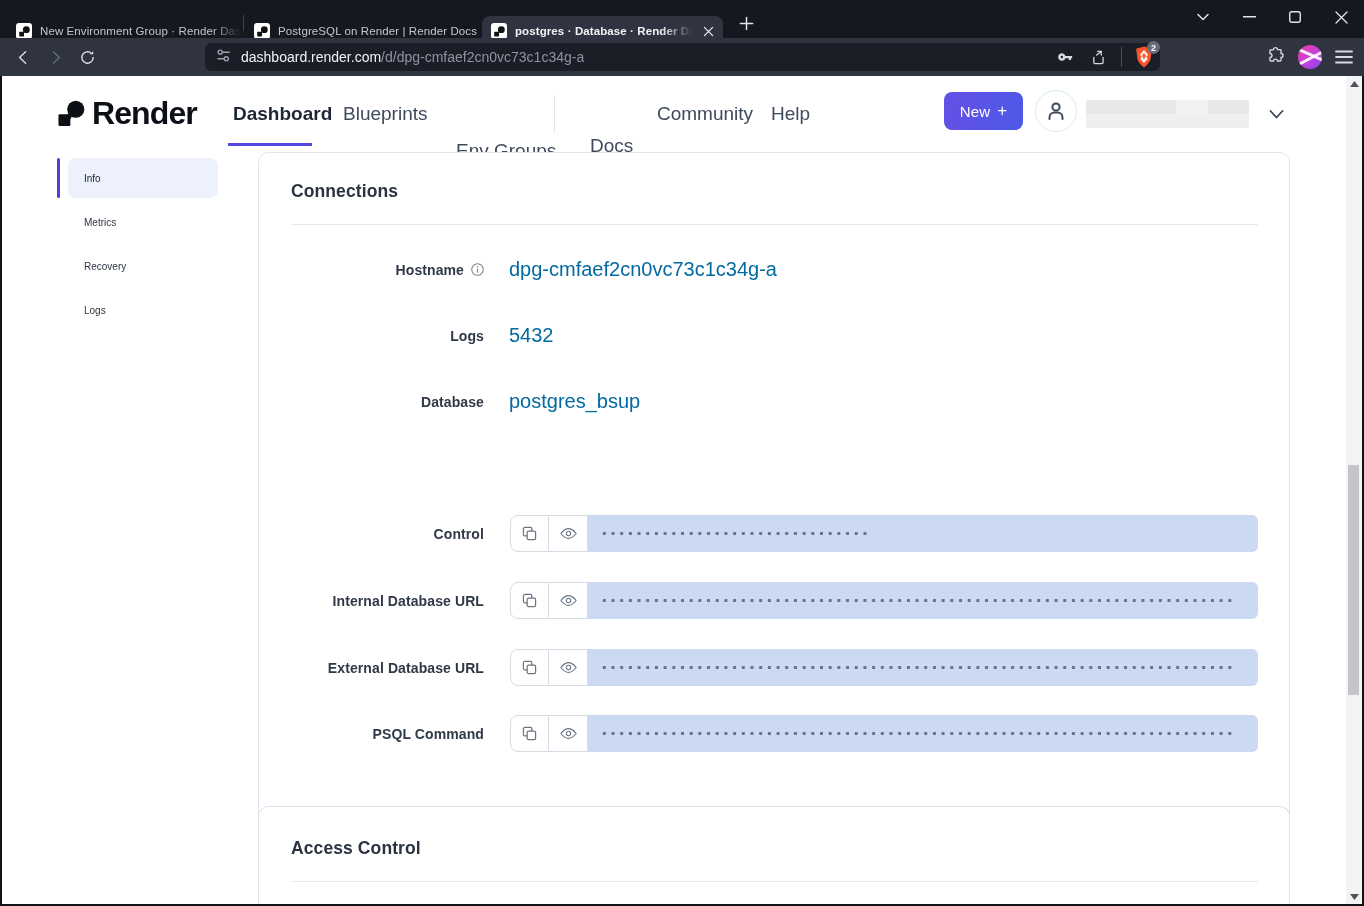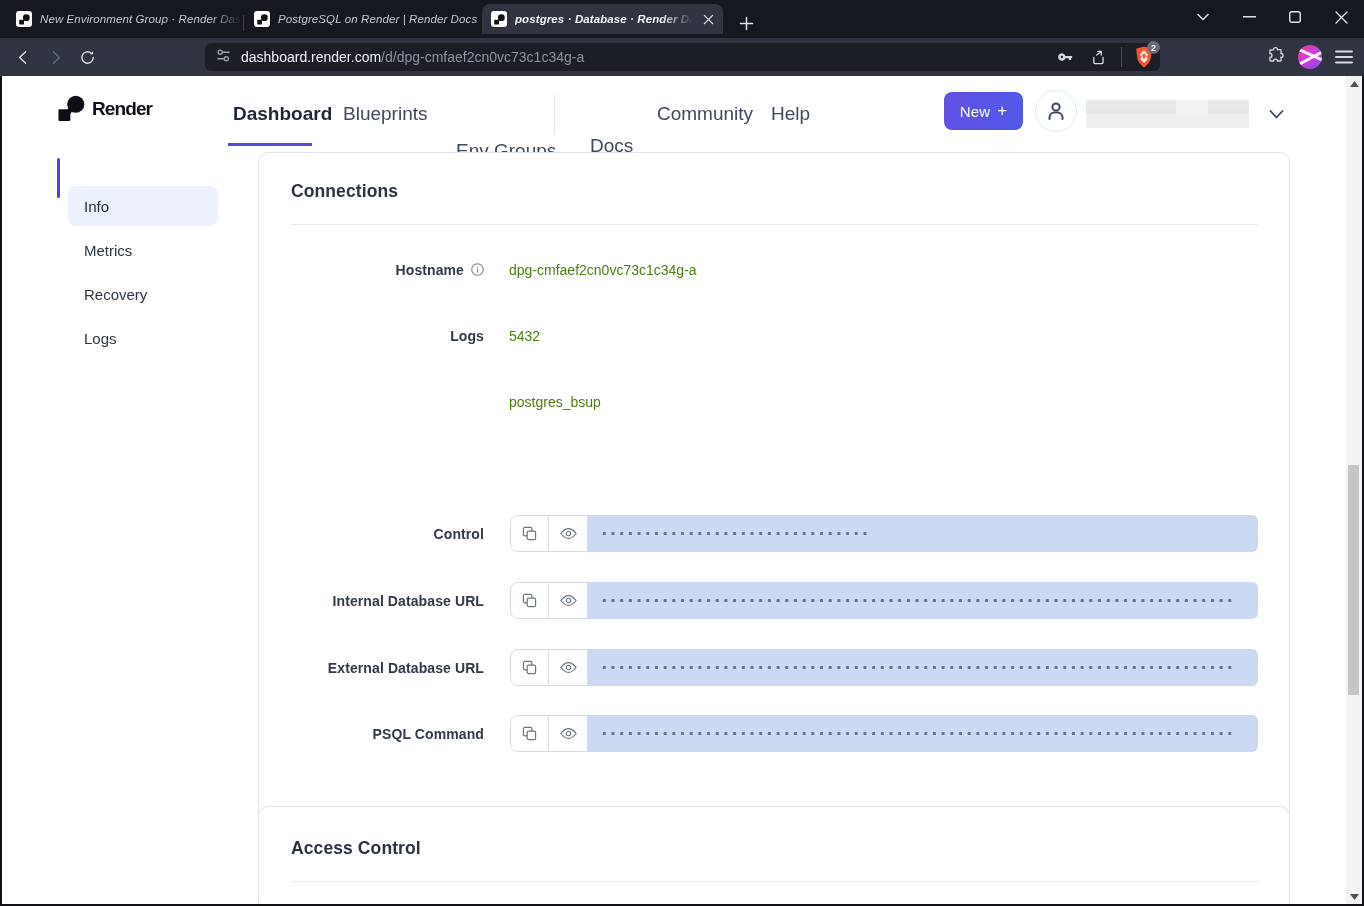--- a/index.html
+++ b/index.html
@@ -2,21 +2,21 @@
 <html><head>
 <meta charset="utf-8">
 <style>
   * { margin:0; padding:0; box-sizing:border-box; }
   html,body { width:1364px; height:906px; overflow:hidden; background:#16181f; }
   body { font-family:"Liberation Sans", sans-serif; }
   .window { position:relative; width:1364px; height:906px; background:#16181f; overflow:hidden; }
 
   
   .tabstrip { position:absolute; left:0; top:0; width:1364px; height:38px; background:#16181f; }
-  .tab { position:absolute; top:4px; height:30px; display:flex; align-items:center; border-radius:8px 8px 0 0;font-style:italic; }
+  .tab { position:absolute; top:16px; height:30px; display:flex; align-items:center; border-radius:8px 8px 0 0; }
   .tab .favicon { width:16px; height:16px; border-radius:3px; background:#fff; display:flex; align-items:center; justify-content:center; flex:0 0 16px; }
   .tab .title { font-size:11.5px; color:#c3c7ce; margin-left:8px; white-space:nowrap; overflow:hidden; letter-spacing:.1px; }
   .tab.t1 { left:10px; width:232px; padding-left:6px; }
   .tab.t2 { left:246px; width:232px; padding-left:8px; }
   .tab.t3 { left:482px; width:241px; padding-left:9px; background:#2f3440; }
   .tab.t3 .title { color:#f2f3f5; font-weight:700; width:178px;
       -webkit-mask-image:linear-gradient(90deg,#000 82%,transparent 100%); mask-image:linear-gradient(90deg,#000 82%,transparent 100%);}
   .tab.t1 .title { width:202px;
       -webkit-mask-image:linear-gradient(90deg,#000 85%,transparent 100%); mask-image:linear-gradient(90deg,#000 85%,transparent 100%);}
   .tab-divider { position:absolute; left:243px; top:15px; width:1px; height:16px; background:#3d424d; }
@@ -46,58 +46,58 @@
 
   
   .page { position:absolute; left:0; top:76px; width:1364px; height:830px; background:#ffffff; }
   .edge-l { position:absolute; left:0; top:76px; width:2px; height:830px; background:#101216; z-index:40; }
   .edge-r { position:absolute; right:0; top:76px; width:2px; height:830px; background:#101216; z-index:40; }
   .edge-b { position:absolute; left:0; bottom:0; width:1364px; height:2px; background:#101216; z-index:41; }
 
   
   .appheader { position:absolute; left:0; top:0; width:1364px; height:76px; background:#fff; }
   .logo { position:absolute; left:58px; top:19px; display:flex; align-items:center; }
-  .logo .wordmark { font-size:19px; font-weight:700; color:#0c0f15; letter-spacing:-0.9px; margin-left:7px; }
+  .logo .wordmark { font-size:32px; font-weight:700; color:#0c0f15; letter-spacing:-0.9px; margin-left:7px; }
   .mainnav { position:absolute; left:0; top:0; height:76px; }
   .nav-item { position:absolute; top:0; height:76px; display:flex; align-items:center; white-space:nowrap; font-size:19px; color:#3f4a5c; cursor:pointer; }
   .nav-item.active { color:#1f2737; font-weight:600; }
   .nav-underline { position:absolute; left:228px; top:67px; width:84px; height:3px; background:#5348e0; }
   .nav-sep { position:absolute; left:554px; top:19px; width:1px; height:38px; background:#e1e4ea; }
   .new-btn { position:absolute; left:944px; top:16px; width:79px; height:38px; border-radius:8px;
       background:linear-gradient(100deg,#6550e5 0%,#4d59e8 100%); color:#fff; display:flex; align-items:center; justify-content:center;
       font-size:15px; font-weight:500; letter-spacing:.2px; }
   .new-btn .plus { margin-left:7px; font-size:17px; font-weight:400; }
   .user-chip { position:absolute; left:1035px; top:14px; width:42px; height:42px; border-radius:50%; border:1.5px solid #d7efe5; display:flex; align-items:center; justify-content:center; background:#fff; }
   .redacted { position:absolute; left:1086px; top:24px; width:163px; height:28px; border-radius:2px;
       background:linear-gradient(180deg,#e9e9ea 0%,#e6e6e8 48%,#f0f0f1 52%,#ededee 100%); }
   .redacted::after { content:""; position:absolute; left:55%; top:0; width:20%; height:50%; background:#f2f2f3; }
   .acct-chevron { position:absolute; left:1269px; top:29px; }
 
   
   .sidebar { position:absolute; left:0; top:0; width:258px; }
   .side-item { position:absolute; left:68px; width:150px; height:40px; display:flex; align-items:center; padding-left:16px;
-      font-size:15px; color:#2c3545; border-radius:8px; cursor:pointer;margin-top:28px; }
+      font-size:10px; color:#2c3545; border-radius:8px; cursor:pointer; }
   .side-item.active { background:#edf1fb; color:#20283a; }
   .side-bar-mark { position:absolute; left:57px; width:3px; height:40px; border-radius:2px; background:#4f40dd; }
 
   
   .card { position:absolute; left:258px; width:1032px; background:#fff; border:1px solid #dfe3ee; border-radius:10px; }
   .card1 { top:76px; height:674px; }
   .card2 { top:730px; height:120px; border-bottom:none; border-radius:10px 10px 0 0; }
   .card-title { position:absolute; left:32px; top:28px; font-size:17.5px; font-weight:700; color:#2b3342; letter-spacing:.1px; }
   .card-divider { position:absolute; left:32px; width:967px; height:1px; background:#e6e9ee; }
   .card1 .card-divider { top:71px; }
   .card2 .card-divider { top:74px; }
   .card2 .card-title { top:31px; }
 
   .crow { position:absolute; left:0; width:1032px; height:37px; }
   .crow .lbl { position:absolute; left:0; top:0; width:225px; height:37px; display:flex; align-items:center; justify-content:flex-end;
       font-size:14px; font-weight:700; color:#303947; letter-spacing:.1px; }
   .crow .lbl .info-ic { margin-left:7px; display:flex; }
-  .crow .val { position:absolute; left:250px; top:0; height:37px; display:flex; align-items:center; font-size:14px; color:#4d7c0f; }
+  .crow .val { position:absolute; left:250px; top:0; height:37px; display:flex; align-items:center; font-size:20px; color:#0369a1; }
   .secret-group { position:absolute; left:251px; top:0; height:37px; display:flex; }
   .sg-btn { width:39px; height:37px; background:#fff; border:1px solid #d7dbe3; display:flex; align-items:center; justify-content:center; }
   .sg-copy { border-radius:8px 0 0 8px; }
   .sg-eye { border-left:none; }
   .sg-field { width:670px; height:37px; background:#ccd9f2; border-radius:0 6px 6px 0; display:flex; align-items:center; }
   .dots { height:37px; margin-left:12px;
       background-image:radial-gradient(circle 1.9px at 4.3px 50%, #66748e 97%, transparent); background-size:8.7px 37px; background-repeat:repeat-x; }
 
   
   .scrollbar { position:absolute; right:2px; top:76px; width:16px; height:828px; background:#f2f3f4; z-index:45; }
@@ -316,20 +316,23 @@
       </div>
 
       <div class="crow" style="top:164px;">
         <div class="lbl">
             <span>Logs</span>
           </div>
         <div class="val">5432</div>
       </div>
 
       <div class="crow" style="top:230px;">
+        <div class="lbl">
+            <span>Database</span>
+          </div>
         <div class="val">postgres_bsup</div>
       </div>
 
 
       <div class="crow" style="top:362px;">
         <div class="lbl">
             <span>Control</span>
           </div>
         <div class="secret-group">
           <div class="sg-btn sg-copy">

